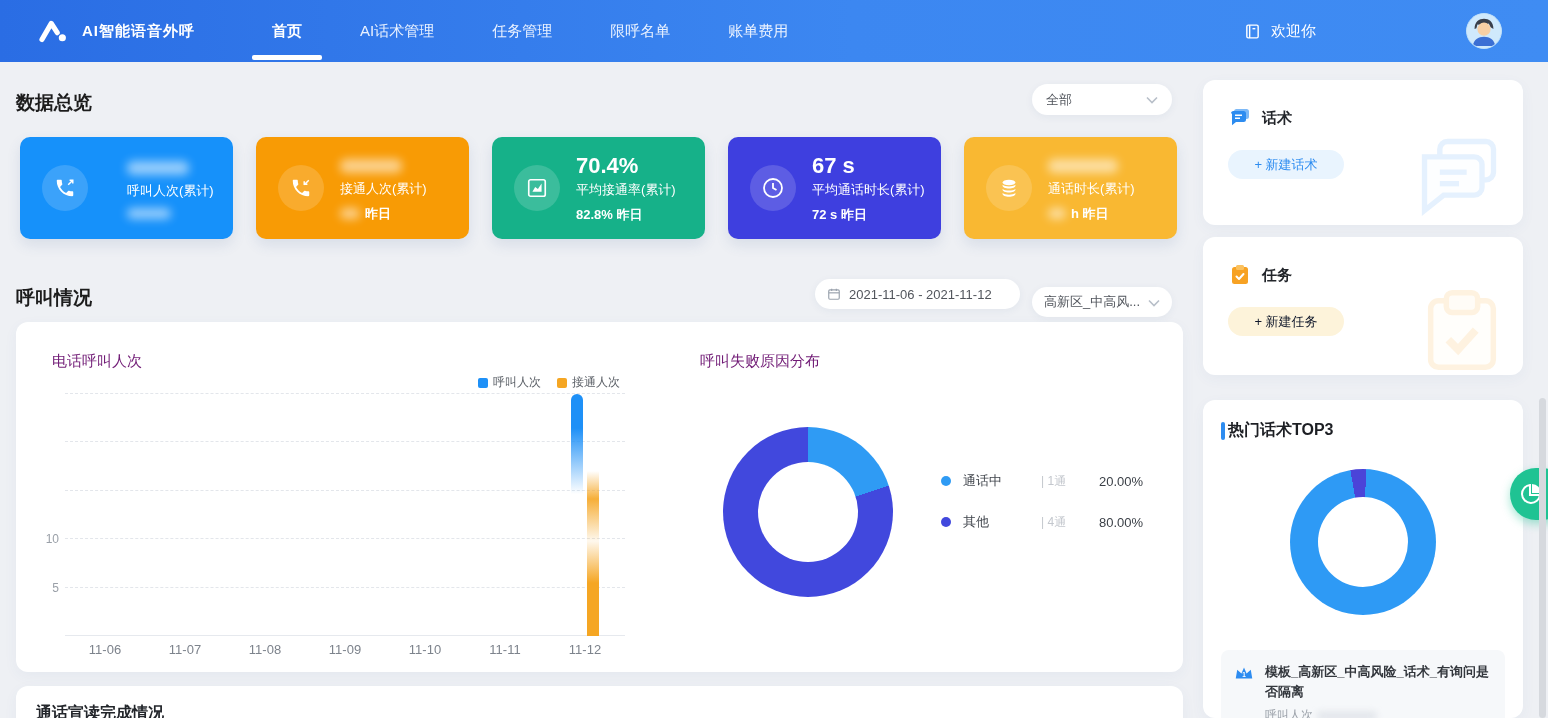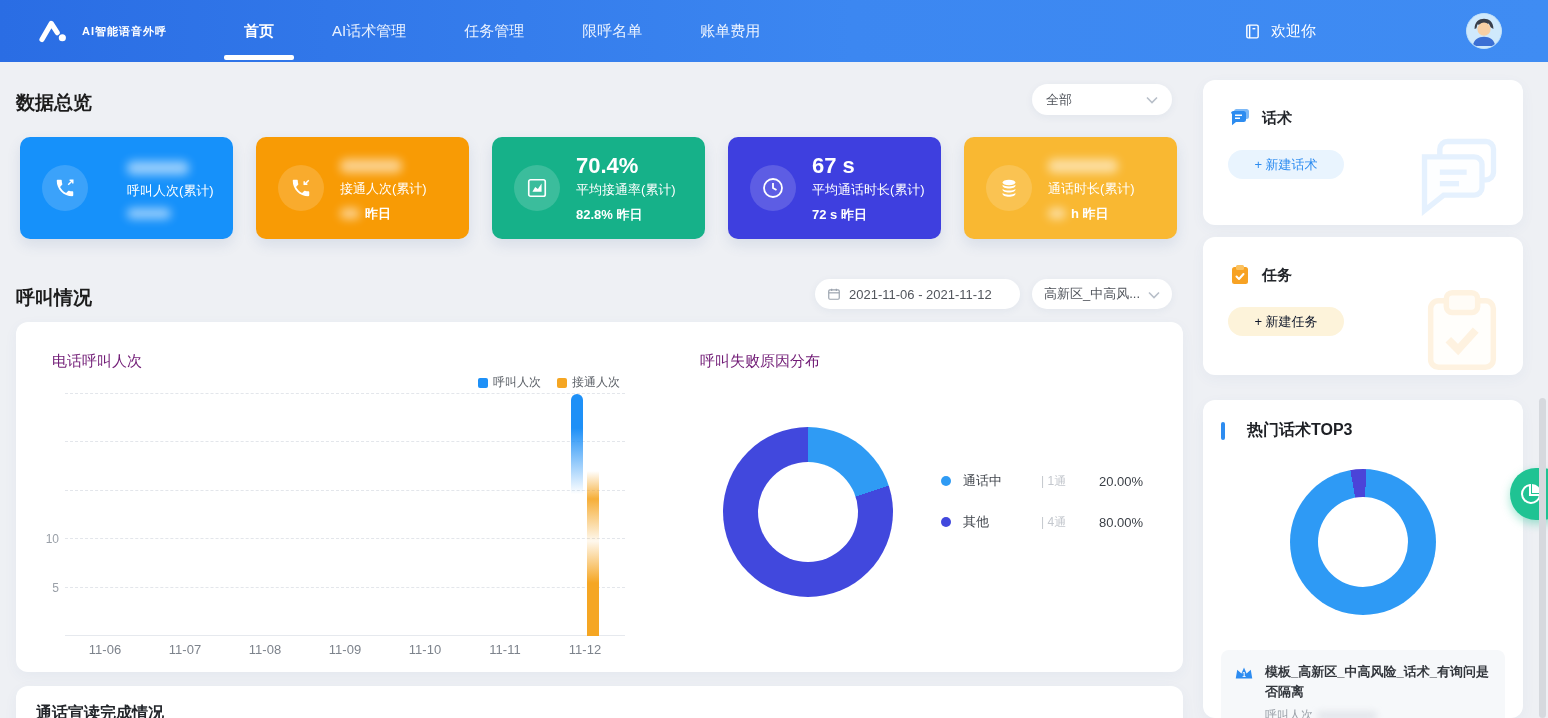--- a/index.html
+++ b/index.html
@@ -11,21 +11,21 @@
     overflow:hidden;
     color:#333;
   }
   
   .navbar {
     position:absolute; left:0; top:0; width:1548px; height:62px;
     background:linear-gradient(90deg,#2a6de4 0%,#3c87f1 55%,#3f8cf3 100%);
     display:flex; align-items:center; color:#fff;
   }
   .brand { display:flex; align-items:center; gap:12px; margin-left:36px; }
-  .brand-name { font-size:11px; font-weight:bold; letter-spacing:1px; }
+  .brand-name { font-size:15px; font-weight:bold; letter-spacing:1px; }
   .nav-items { display:flex; margin-left:48px; height:62px; }
   .nav-item {
     position:relative; padding:0 29px; display:flex; align-items:center;
     font-size:15px; color:#eaf2ff; cursor:pointer;
   }
   .nav-item.active { color:#fff; font-weight:bold; }
   .nav-item.active::after {
     content:""; position:absolute; left:50%; transform:translateX(-50%);
     bottom:2px; width:70px; height:5px; background:#fff; border-radius:2px;
   }
@@ -83,21 +83,21 @@
   .side-card { position:absolute; left:1203px; width:320px; background:#fff; border-radius:12px; box-shadow:0 4px 14px rgba(60,90,150,.05); overflow:hidden; }
   .side-head { display:flex; align-items:center; gap:10px; margin:26px 0 0 25px; font-size:15px; font-weight:bold; color:#23262b; }
   .side-btn {
     margin:20px 0 0 25px; width:116px; height:29px; border-radius:15px; border:none;
     font-size:13px; display:flex; align-items:center; justify-content:center; cursor:pointer;
     font-family:inherit;
   }
   .btn-blue { background:#e9f4fe; color:#2d8cf0; }
   .btn-yellow { background:#fdf3da; color:#0f172a; }
   .watermark { position:absolute; opacity:.12; }
-  .top3-head { display:flex; align-items:center; gap:22px; margin:20px 0 0 18px; }
+  .top3-head { display:flex; align-items:center; gap:3px; margin:20px 0 0 18px; }
   .top3-bar { width:4px; height:18px; background:#2d8cf0; border-radius:2px; }
   .top3-title { font-size:16px; font-weight:bold; color:#1d1f24; }
   .top3-item {
     position:absolute; left:18px; top:250px; width:284px; min-height:85px;
     background:#f6f8fa; border-radius:8px; padding:12px 12px 8px 12px; cursor:pointer;
   }
   .t3-row { display:flex; gap:10px; }
   .t3-title { font-size:13px; font-weight:bold; color:#33373d; line-height:1.5; }
   .t3-metric { margin:6px 0 0 32px; font-size:12px; color:#9ba1a9; display:flex; align-items:center; gap:4px; }
   .gray-blob { display:inline-block; background:#e4e7ec; filter:blur(3px); border-radius:4px; }
@@ -274,21 +274,21 @@
     <svg width="14" height="14" viewBox="0 0 24 24" fill="none" stroke="#9aa2ad" stroke-width="2">
         <rect x="3" y="5" width="18" height="16" rx="2"></rect>
         <line x1="3" y1="10" x2="21" y2="10"></line>
         <line x1="8" y1="3" x2="8" y2="7"></line>
         <line x1="16" y1="3" x2="16" y2="7"></line>
       </svg>
   </span>
   <span>2021-11-06  - 2021-11-12</span>
 </div>
 
-<div class="pill" style="left:1032px; top:279px; width:140px; height:30px; padding:1px 12px;">
+<div class="pill" style="left:1032px; top:287px; width:140px; height:30px; padding:1px 12px;">
   <span>高新区_中高风...</span>
   <span class="chev">
     <svg width="12" height="8" viewBox="0 0 12 8" fill="none" stroke="#b8bfc9" stroke-width="1.6">
         <path d="M1 1.5l5 5 5-5"></path>
       </svg>
   </span>
 </div>
 
 <div class="panel" style="left:16px; top:322px; width:1167px; height:350px;">
 

